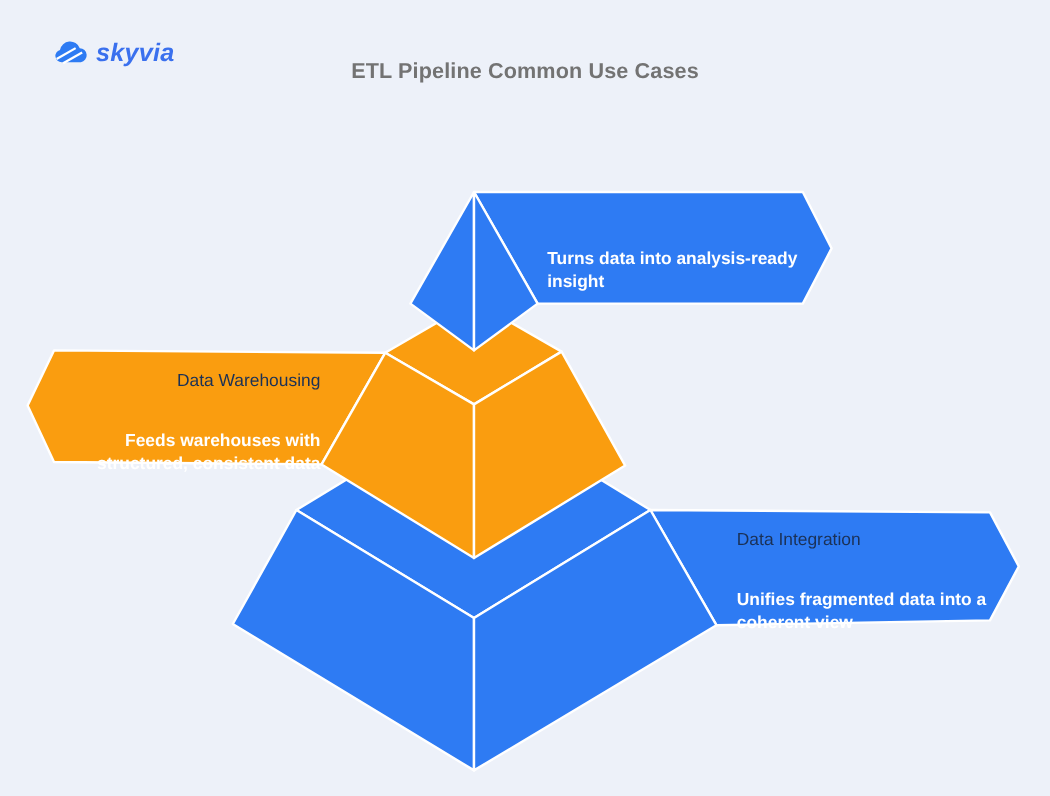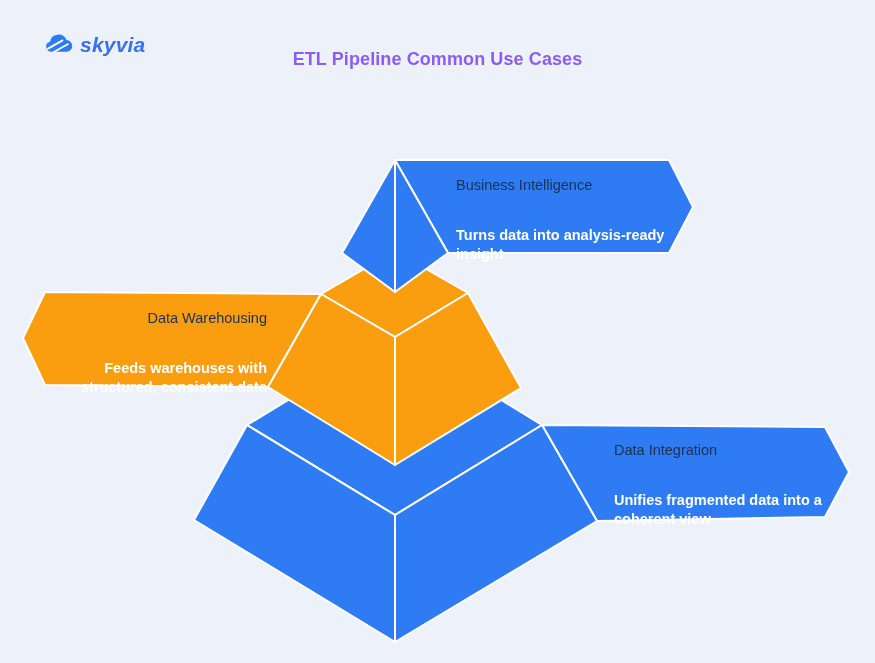--- a/index.html
+++ b/index.html
@@ -18,21 +18,21 @@
     display: flex; align-items: center; gap: 7px;
   }
   .logo svg { display: block; }
   .logo-text {
     font-size: 21px; font-weight: 600; font-style: italic;
     color: #3a70ee; letter-spacing: 0.2px;
   }
   .page-title {
     position: absolute; left: 0; right: 0; top: 49px;
     text-align: center;
-    font-size: 18px; font-weight: 700; color: #8b5cf6;
+    font-size: 18px; font-weight: 700; color: #737373;
     letter-spacing: 0.1px;
   }
 
   
   svg.diagram { position: absolute; left: 0; top: 0; }
   svg.diagram polygon {
     stroke: #ffffff;
     stroke-width: 2;
     stroke-linejoin: round;
   }
@@ -88,21 +88,20 @@
         <path d="M3.5 16.6 L21 6.6" stroke="#ffffff" stroke-width="2.1" fill="none"></path>
         <path d="M9.5 20.6 L27 10.6" stroke="#ffffff" stroke-width="2.1" fill="none"></path>
       </svg>
     </span>
     <span class="logo-text">skyvia</span>
   </div>
 
   <div class="page-title">ETL Pipeline Common Use Cases</div>
 
   <div class="banner-text bt-bi">
-    <div class="banner-title">Business Intelligence</div>
     <div class="banner-desc">Turns data into analysis-ready
 insight</div>
   </div>
 
   <div class="banner-text bt-dw">
     <div class="banner-title">Data Warehousing</div>
     <div class="banner-desc">Feeds warehouses with
 structured, consistent data</div>
   </div>
 

